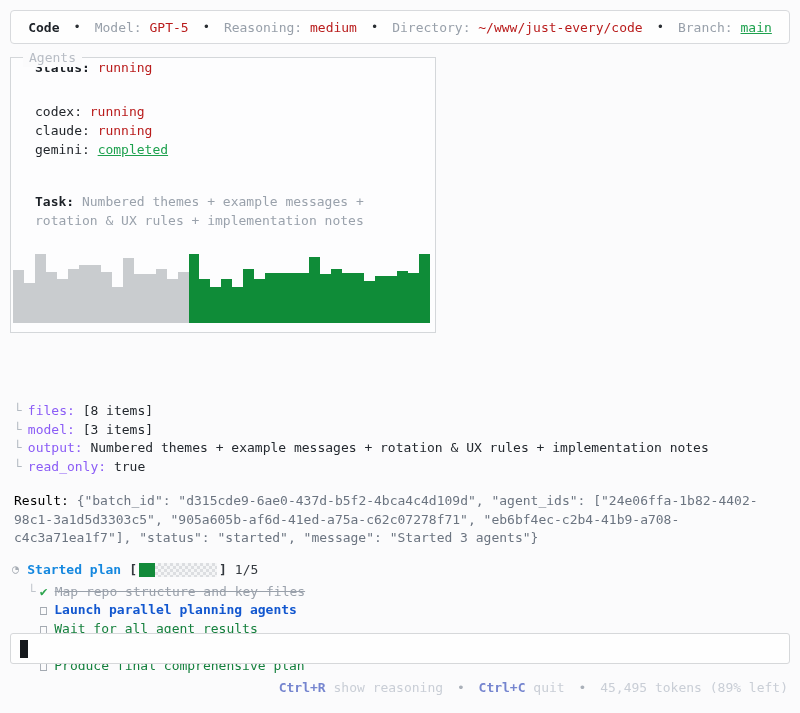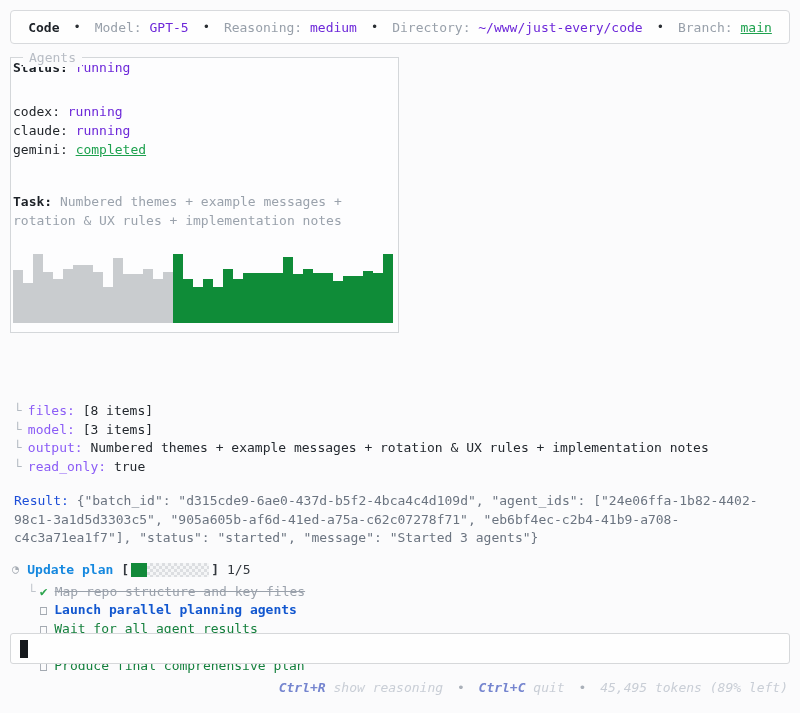--- a/index.html
+++ b/index.html
@@ -3,38 +3,38 @@
 <meta charset="utf-8">
 <style>
   * { box-sizing: border-box; margin: 0; padding: 0; }
   html,body { width:800px; height:713px; }
   body {
     background:#fbfbfc;
     font-family:"DejaVu Sans Mono","Liberation Mono",monospace;
     font-size:13px; line-height:19px; color:#22262b;
     overflow:hidden; position:relative;
   }
-  .blue{ color:#6d28d9; }
+  .blue{ color:#b91c1c; }
   .green{ color:#1da14e;text-decoration:underline; }
 
   
   .topbar{
     margin:10px 10px 0 10px; height:34px;
     border:1px solid #d8dadd; border-radius:4px; background:#fefefe;
     display:flex; align-items:center; justify-content:center; gap:14px;
     white-space:nowrap;
   }
   .topbar .app{ font-weight:bold; color:#1c2127; }
   .topbar .dot{ color:#2a2e33; font-size:12px; }
   .topbar .lbl{ color:#98a0aa; }
 
   
   .agents-box{
-    position:absolute; left:10px; top:57px; width:389px; height:276px;
-    border:1px solid #d4d7da; background:#fdfdfe; padding:0 2px;
+    position:absolute; left:10px; top:57px; width:426px; height:276px;
+    border:1px solid #d4d7da; background:#fdfdfe; padding:0 24px;
   }
   .agents-box .legend{
     position:absolute; top:-10px; left:12px; padding:0 6px;
     background:#fbfbfc; color:#b8bdc5;
   }
   .status-row{ }
   .agent-list{ margin-top:25px; }
   .k-bold{ font-weight:bold; color:#1c2127; }
   .task{ margin-top:33px; color:#9aa2ac; }
   .task b{ color:#1c2127;text-align:right; }
@@ -49,21 +49,21 @@
   .params li{ line-height:18.5px; }
   .params .tree{ color:#b3bac2; margin-right:6px; }
   .params .key{ color:#8b5cf6; }
   .params .val{ color:#24292f; }
 
   
   .result{
     margin:16px 0 0 14px; width:756px; color:#6b7480;
     line-height:18.5px; word-break:normal; overflow-wrap:break-word;
   }
-  .result .lbl{ color:#1d4ed8; }
+  .result .lbl{ color:#000000; }
 
   
   .plan{ margin:12px 0 0 12px; }
   .plan-head{ display:flex; align-items:center; gap:8px; height:20px; }
   .clock{ color:#a7adb5; font-size:12px; }
   .plan-title{ color:#1588df; font-weight:bold; }
   .bracket{ color:#33383e; font-weight:bold; }
   .pbar{ display:inline-flex; width:78px; height:14px; }
   .pfill{ background:#128a3a; height:100%; }
   .pempty{
@@ -88,21 +88,20 @@
   }
   .cursor{
     position:absolute; left:9px; top:6px; width:8px; height:18px;
     background:#15181c;
   }
 
   
   .footer{
     position:absolute; right:12px; top:678px; white-space:nowrap;
     color:#c9ced6;
-    font-style:italic;
   }
   .footer .key{ color:#7585cf; font-weight:bold; }
   .footer .dot{ color:#aab0b9; margin:0 6px; }
 </style>
 </head>
 <body>
 
 <header class="topbar">
   <span class="app">Code</span>
   <span class="dot">•</span>
@@ -180,21 +179,21 @@
   <li><span class="tree">└</span><span class="key">model:</span> <span class="val">[3 items]</span></li>
   <li><span class="tree">└</span><span class="key">output:</span> <span class="val">Numbered themes + example messages + rotation &amp; UX rules + implementation notes</span></li>
   <li><span class="tree">└</span><span class="key">read_only:</span> <span class="val">true</span></li>
 </ul>
 
 <p class="result"><span class="lbl">Result:</span> <span>{"batch_id": "d315cde9-6ae0-437d-b5f2-4bca4c4d109d", "agent_ids": ["24e06ffa-1b82-4402-98c1-3a1d5d3303c5", "905a605b-af6d-41ed-a75a-c62c07278f71", "eb6bf4ec-c2b4-41b9-a708-c4c3a71ea1f7"], "status": "started", "message": "Started 3 agents"}</span></p>
 
 <div class="plan">
   <div class="plan-head">
     <span class="clock">◔</span>
-    <span class="plan-title">Update plan</span>
+    <span class="plan-title">Started plan</span>
     <span style="display:inline-flex;align-items:center;gap:2px">
       <span class="bracket">[</span>
       <span class="pbar">
           <span class="pfill" id="pfill" style="width: 20%;"></span>
           <span class="pempty"></span>
         </span>
       <span class="bracket">]</span>
     </span>
     <span class="pcount">1/5</span>
   </div>

